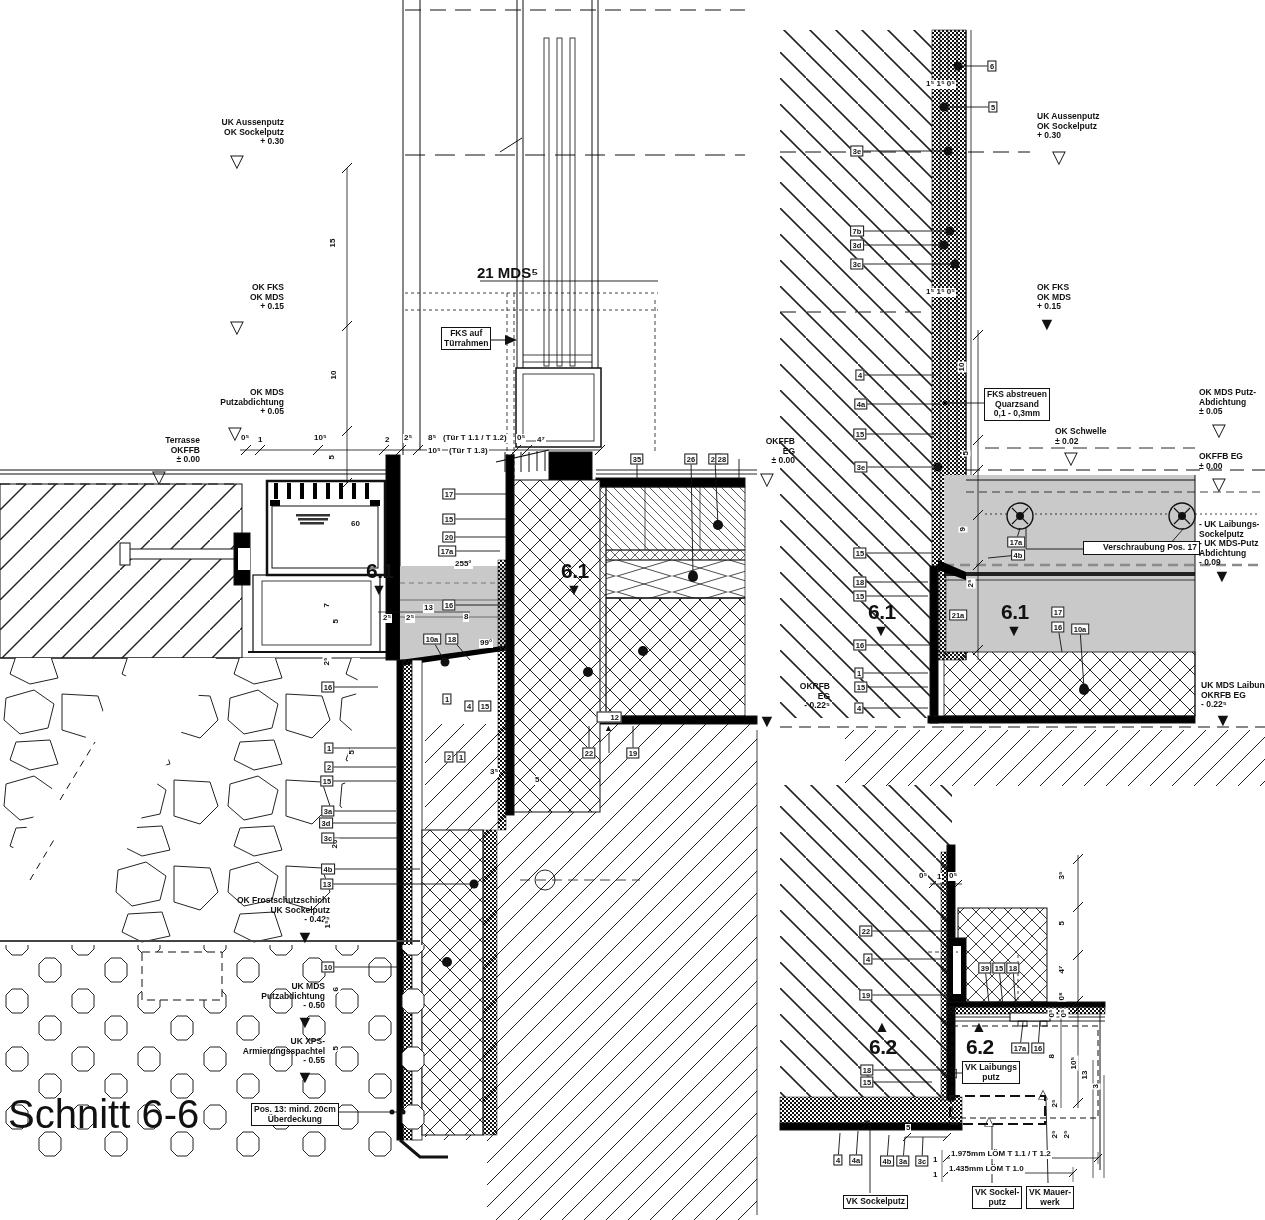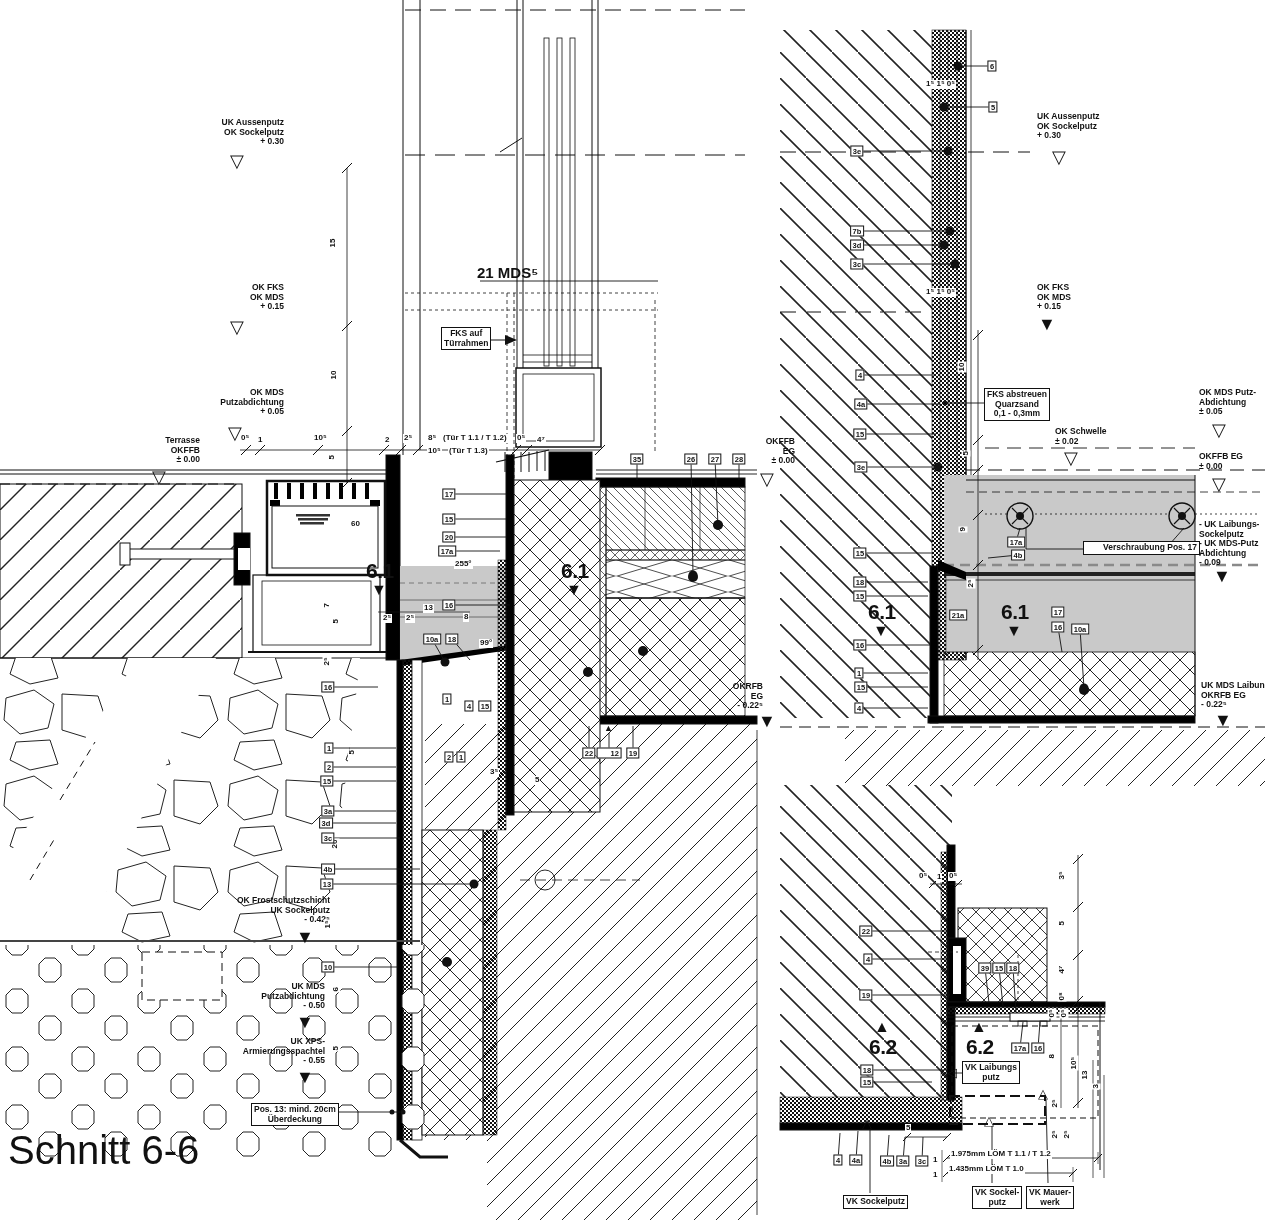--- a/index.html
+++ b/index.html
@@ -334,23 +334,23 @@
       <div class="mk" style="left: 449px; top: 519px;">15</div>
       <div class="mk" style="left: 449px; top: 537px;">20</div>
       <div class="mk" style="left: 447px; top: 551px;">17a</div>
       <div class="mk" style="left: 449px; top: 605px;">16</div>
       <div class="mk" style="left: 432px; top: 639px;">10a</div>
       <div class="mk" style="left: 452px; top: 639px;">18</div>
       <div class="mk" style="left: 328px; top: 687px;">16</div>
       <div class="mk" style="left: 637px; top: 459px;">35</div>
       <div class="mk" style="left: 691px; top: 459px;">26</div>
       <div class="mk" style="left: 715px; top: 459px;">27</div>
-      <div class="mk" style="left: 739px; top: 459px;">28</div>
+      <div class="mk" style="left: 722px; top: 459px;">28</div>
       <div class="mk" style="left: 589px; top: 753px;">22</div>
-      <div class="mk" style="left: 609px; top: 753px; padding-left: 13px;">12</div>
+      <div class="mk" style="left: 609px; top: 717px; padding-left: 13px;">12</div>
       <div class="mk" style="left: 633px; top: 753px;">19</div>
       <div class="mk" style="left: 329px; top: 748px;">1</div>
       <div class="mk" style="left: 329px; top: 767px;">2</div>
       <div class="mk" style="left: 327px; top: 781px;">15</div>
       <div class="mk" style="left: 328px; top: 811px;">3a</div>
       <div class="mk" style="left: 326px; top: 823px;">3d</div>
       <div class="mk" style="left: 328px; top: 838px;">3c</div>
       <div class="mk" style="left: 328px; top: 869px;">4b</div>
       <div class="mk" style="left: 327px; top: 884px;">13</div>
       <div class="mk" style="left: 328px; top: 967px;">10</div>
@@ -400,21 +400,21 @@
       <div class="lv" style="left: 194px; top: 118px; width: 90px; text-align: right;">UK Aussenputz<br>OK Sockelputz<br>+ 0.30</div>
       <div class="gl" style="left: 230px; top: 152px; font-size: 18px;">▽</div>
       <div class="lv" style="left: 194px; top: 283px; width: 90px; text-align: right;">OK FKS<br>OK MDS<br>+ 0.15</div>
       <div class="gl" style="left: 230px; top: 318px; font-size: 18px;">▽</div>
       <div class="lv" style="left: 194px; top: 388px; width: 90px; text-align: right;">OK MDS<br>Putzabdichtung<br>+ 0.05</div>
       <div class="gl" style="left: 228px; top: 424px; font-size: 18px;">▽</div>
       <div class="lv" style="left: 120px; top: 436px; width: 80px; text-align: right;">Terrasse<br>OKFFB<br>± 0.00</div>
       <div class="gl" style="left: 152px; top: 468px; font-size: 18px;">▽</div>
       <div class="lv" style="left: 750px; top: 437px; width: 45px; text-align: right;">OKFFB<br>EG<br>± 0.00</div>
       <div class="gl" style="left: 760px; top: 470px; font-size: 18px;">▽</div>
-      <div class="lv" style="left: 716px; top: 682px; width: 47px; text-align: right;">OKRFB<br>EG<br>- 0.22⁵</div>
+      <div class="lv" style="left: 783px; top: 682px; width: 47px; text-align: right;">OKRFB<br>EG<br>- 0.22⁵</div>
       <div class="gl" style="left: 758px; top: 712px; font-size: 18px;">▼</div>
       <div class="lv" style="left: 215px; top: 896px; width: 115px; text-align: right;">OK Frostschutzschicht<br>UK Sockelputz<br>- 0.42⁵</div>
       <div class="gl" style="left: 296px; top: 928px; font-size: 18px;">▼</div>
       <div class="lv" style="left: 210px; top: 982px; width: 115px; text-align: right;">UK MDS<br>Putzabdichtung<br>- 0.50</div>
       <div class="gl" style="left: 296px; top: 1013px; font-size: 18px;">▼</div>
       <div class="lv" style="left: 210px; top: 1037px; width: 115px; text-align: right;">UK XPS-<br>Armierungsspachtel<br>- 0.55</div>
       <div class="gl" style="left: 296px; top: 1068px; font-size: 18px;">▼</div>
       <div class="lv" style="left: 1037px; top: 112px; width: 95px; text-align: left;">UK Aussenputz<br>OK Sockelputz<br>+ 0.30</div>
       <div class="gl" style="left: 1052px; top: 148px; font-size: 18px;">▽</div>
       <div class="lv" style="left: 1037px; top: 283px; width: 95px; text-align: left;">OK FKS<br>OK MDS<br>+ 0.15</div>
@@ -504,17 +504,17 @@
       <div class="dm rot" style="left: 1089px; top: 1072px;">13</div>
       <div class="dm rot" style="left: 1100px; top: 1081px;">3</div>
       <div class="dm rot" style="left: 1059px; top: 1100px;">2⁵</div>
       <div class="dm rot" style="left: 1059px; top: 1131px;">2⁵</div>
       <div class="dm rot" style="left: 1071px; top: 1131px;">2⁵</div>
       <div class="dm" style="left: 905px; top: 1124px;">5</div>
       <div class="dm" style="left: 932px; top: 1156px;">1</div>
       <div class="dm" style="left: 932px; top: 1171px;">1</div>
       <div class="dm" style="left: 950px; top: 1150px;">1.975mm LÖM T 1.1 / T 1.2</div>
       <div class="dm" style="left: 948px; top: 1165px;">1.435mm LÖM T 1.0</div>
-      <div class="tx" style="left: 8px; top: 1128px; font-size: 40px; font-weight: 400;">Schnitt 6-6</div>
+      <div class="tx" style="left: 8px; top: 1092px; font-size: 40px; font-weight: 400;">Schnitt 6-6</div>
       <div class="tx" style="left: 477px; top: 264px; font-size: 15px; font-weight: 700;">21 MDS⁵</div>
       <div class="tx" style="left: 604px; top: 723px; font-size: 9px; font-weight: 400;">▲</div>
     </div>
 </div>
 
 </body></html>

